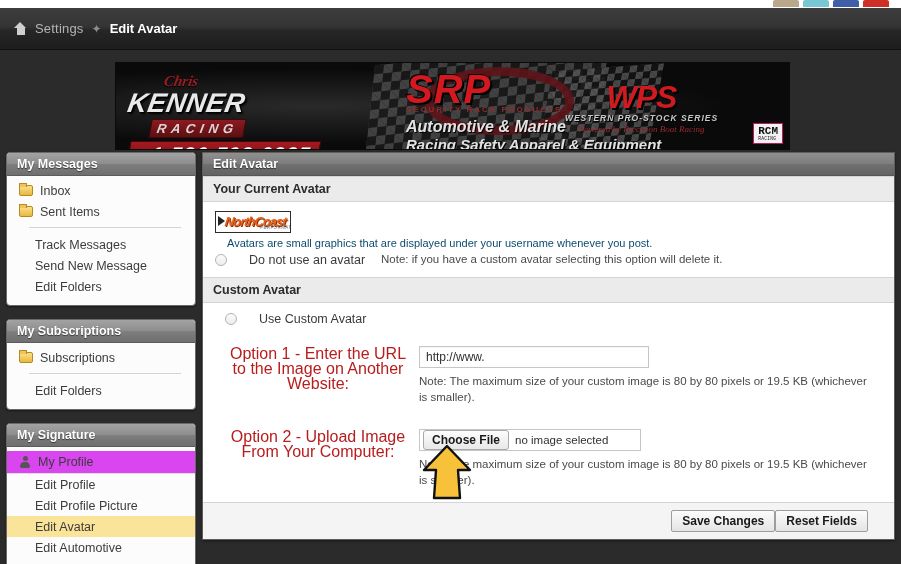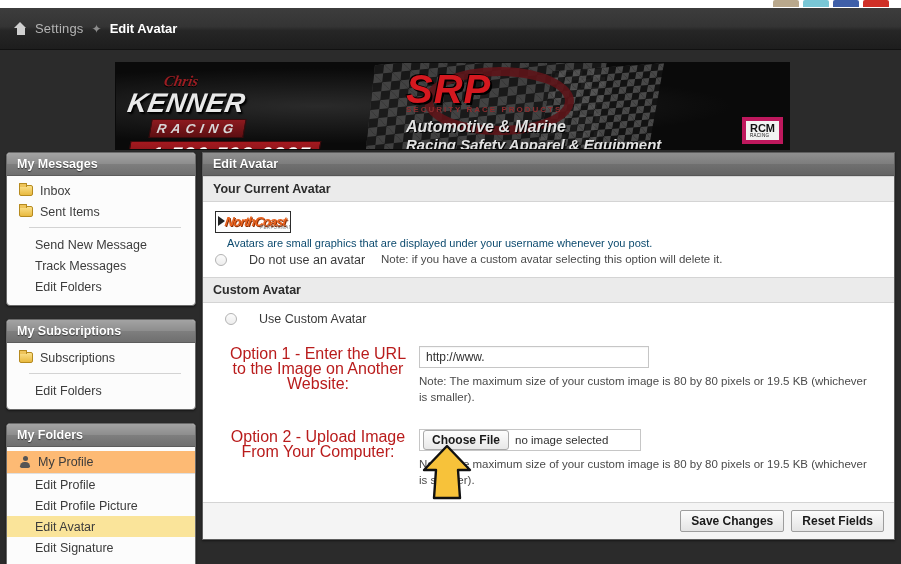--- a/index.html
+++ b/index.html
@@ -211,22 +211,23 @@
   }
   .wps-script {
     font-family: "Liberation Serif", serif;
     font-style: italic; font-size: 9px;
     color: #9c2a2e; margin-top: 1px;
   }
   .rcm-badge {
     position: absolute; right: 6px; bottom: 5px;
     background: #f2f2f2; color: #111;
     font-weight: bold; font-size: 11px;
-    padding: 2px 4px; border: 4px solid #be185d;
+    padding: 2px 4px; border: 1px solid #be185d;
     line-height: 1;
+    font-family: Liberation Mono, monospace;
   }
   .rcm-badge small {
     display: block; font-size: 4.5px; font-weight: normal;
     letter-spacing: .3px;
   }
 
   
   .sidebar {
     position: absolute; left: 6px; top: 152px;
     width: 190px;
@@ -253,21 +254,21 @@
     padding: 3px 10px 3px 12px;
     color: #3c3c3c; font-size: 12.5px;
     cursor: pointer; min-height: 21px;
   }
   .nav-item.sub { padding-left: 28px; }
   .nav-item.active {
     background: #fae49a;
     color: #3c3c3c;
   }
   .nav-item.profile {
-    background: #fdba74;
+    background: #d946ef;
     border-bottom: 1px solid #e0e0e0;
     padding-top: 4px; padding-bottom: 4px;
   }
   .folder-ico {
     width: 14px; height: 11px; margin-right: 7px;
     background: linear-gradient(to bottom, #fbe08a, #e8b93f);
     border: 1px solid #b68a1e;
     border-radius: 1px 2px 2px 2px;
     position: relative; flex: 0 0 auto;
   }
@@ -412,22 +413,22 @@
     margin: 0 6px 0 1px;
   }
   .file-name {
     font-size: 11.5px; color: #2f2f2f;
   }
   .radio-row.indent { padding-left: 10px; }
 
   .footer-bar {
     background: #f4f4f4;
     border-top: 1px solid #d4d4d4;
-    padding: 7px 10px;
-    display: flex; justify-content: flex-end; gap: 7px;
+    padding: 7px 26px;
+    display: flex; justify-content: flex-end; 
   }
   .act-btn {
     background: linear-gradient(to bottom, #fcfcfc, #e4e4e4);
     border: 1px solid #9d9d9d;
     border-radius: 2px;
     font-family: "Liberation Sans", sans-serif;
     font-size: 12px; font-weight: bold; color: #1a1a1a;
     padding: 3px 10px; cursor: pointer;
   }
 
@@ -474,20 +475,25 @@
     </div>
 
     <div class="srp-blk">
       <div class="srp-ring"></div>
       <div class="srp-main">SRP</div>
       <div class="srp-tag">SECURITY RACE PRODUCTS</div>
       <div class="srp-l1">Automotive &amp; Marine</div>
       <div class="srp-l2">Racing Safety Apparel &amp; Equipment</div>
     </div>
 
+    <div class="wps-blk">
+      <div class="wps-main">WPS</div>
+      <div class="wps-sub">WESTERN PRO-STOCK SERIES</div>
+      <div class="wps-script">Powered by Precision Boat Racing</div>
+    </div>
 
     <div class="rcm-badge">
       <span>RCM</span>
       <small>RACING</small>
     </div>
   </div>
 
   <div class="sidebar" id="sidebar">
       <div class="panel">
         <div class="panel-head">My Messages</div>
@@ -495,61 +501,61 @@
           <div class="nav-item">
             <span class="folder-ico"></span>
             <span>Inbox</span>
           </div>
           <div class="nav-item">
             <span class="folder-ico"></span>
             <span>Sent Items</span>
           </div>
           <div class="nav-div"></div>
           <div class="nav-item sub">
+            <span>Track Messages</span>
+          </div>
+          <div class="nav-item sub">
             <span>Send New Message</span>
-          </div>
-          <div class="nav-item sub">
-            <span>Track Messages</span>
           </div>
           <div class="nav-item sub">
             <span>Edit Folders</span>
           </div>
         </div>
       </div>
       <div class="panel">
         <div class="panel-head">My Subscriptions</div>
         <div class="panel-body">
           <div class="nav-item">
             <span class="folder-ico"></span>
             <span>Subscriptions</span>
           </div>
           <div class="nav-div"></div>
           <div class="nav-item sub">
             <span>Edit Folders</span>
           </div>
         </div>
       </div>
       <div class="panel">
-        <div class="panel-head">My Folders</div>
+        <div class="panel-head">My Signature</div>
         <div class="panel-body">
           <div class="nav-item profile">
             <span class="user-ico"></span>
             <span>My Profile</span>
           </div>
           <div class="nav-item sub">
             <span>Edit Profile</span>
           </div>
           <div class="nav-item sub">
             <span>Edit Profile Picture</span>
           </div>
           <div class="nav-item sub active">
             <span>Edit Avatar</span>
           </div>
           <div class="nav-item sub">
-            <span>Edit Signature</span>
+            <span>Edit Automotive</span>
           </div>
           <div class="nav-item sub">
             <span>Profile Privacy</span>
           </div>
         </div>
       </div>
     </div>
 
   <div class="content">
     <div class="content-head">Edit Avatar</div>

